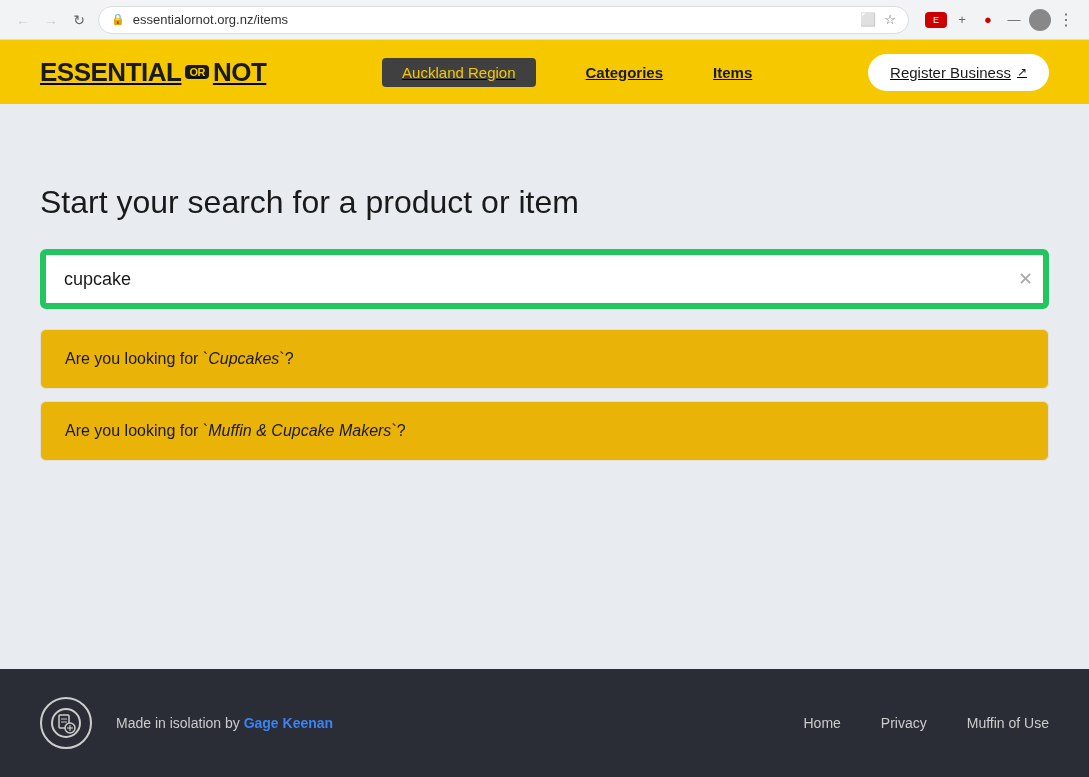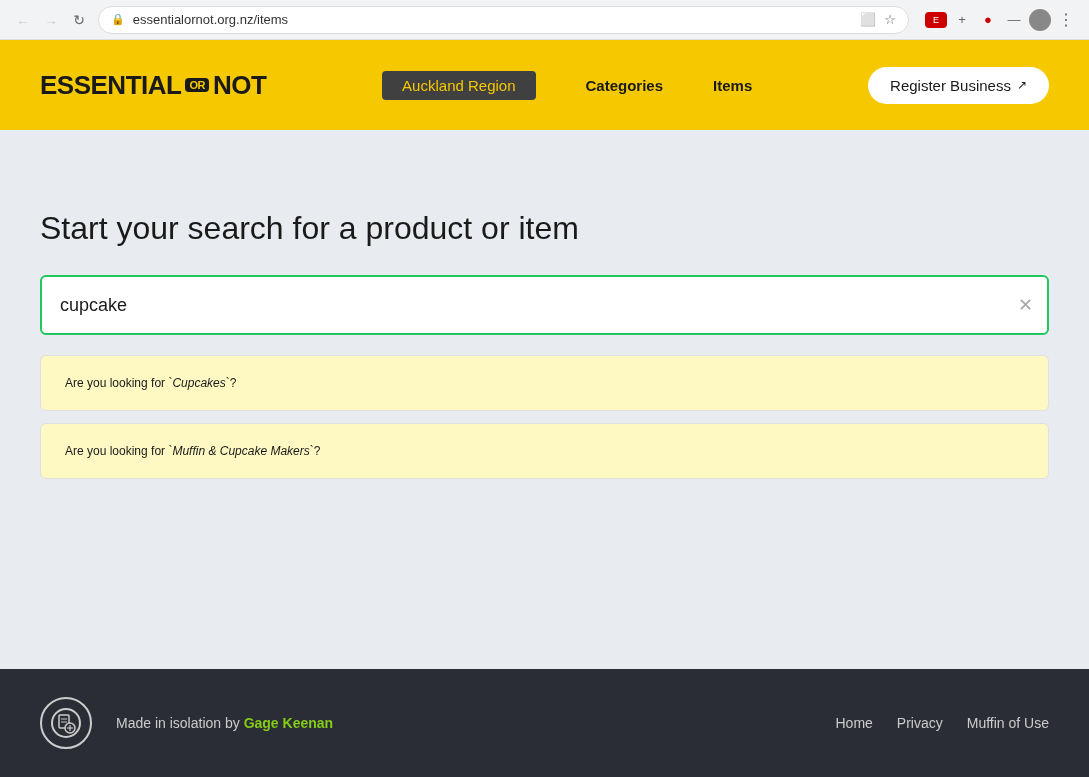--- a/index.html
+++ b/index.html
@@ -51,25 +51,26 @@
       border-radius: 50%;
       overflow: hidden;
     }
 
     
     .site-wrapper { flex: 1; display: flex; flex-direction: column; }
 
     
     .site-header {
       background: #f5c800;
-      height: 90px;
+      height: 64px;
       display: flex;
       align-items: center;
       padding: 0 40px;
       gap: 0;
+      text-decoration: underline;
     }
     .logo {
       font-size: 26px;
       font-weight: 900;
       color: #1a1a1a;
       letter-spacing: -0.5px;
       text-transform: uppercase;
       flex: 0 0 auto;
       display: flex;
       align-items: center;
@@ -141,21 +142,21 @@
       margin-bottom: 28px;
       margin-top: 20px;
     }
     .search-box-wrapper {
       position: relative;
       margin-bottom: 20px;
     }
     .search-input {
       width: 100%;
       height: 60px;
-      border: 2px solid #22c55e;
+      border: 6px solid #22c55e;
       border-radius: 6px;
       padding: 0 50px 0 18px;
       font-size: 18px;
       color: #1a1a1a;
       background: white;
       outline: none;
     }
     .search-clear-btn {
       position: absolute;
       right: 16px;
@@ -163,25 +164,25 @@
       transform: translateY(-50%);
       background: none;
       border: none;
       cursor: pointer;
       color: #aaa;
       font-size: 18px;
       display: flex;
       align-items: center;
     }
     .suggestion-item {
-      background: #fef9c3;
+      background: #eab308;
       border: 1px solid #e0e0e0;
       border-radius: 6px;
       padding: 20px 24px;
-      font-size: 12px;
+      font-size: 16px;
       color: #1a1a1a;
       margin-bottom: 12px;
       cursor: pointer;
     }
     .suggestion-item .quoted { font-style: italic; }
 
     
     .site-footer {
       background: #2a2d35;
       color: #ccc;
@@ -195,22 +196,22 @@
       height: 52px;
       border: 2px solid #ccc;
       border-radius: 50%;
       display: flex;
       align-items: center;
       justify-content: center;
       font-size: 22px;
       flex-shrink: 0;
     }
     .footer-text { flex: 1; font-size: 14px; line-height: 1.6; color: #ccc; }
-    .footer-text strong { color: #84cc16; text-align: center; }
-    .footer-links { display: flex; gap: 24px; }
+    .footer-text strong { color: #3b82f6; text-align: center; }
+    .footer-links { display: flex; gap: 40px; }
     .footer-link {
       color: #ccc;
       font-size: 14px;
       cursor: pointer;
       text-decoration: none;
     }
   </style>
 </head>
 <body>
 

